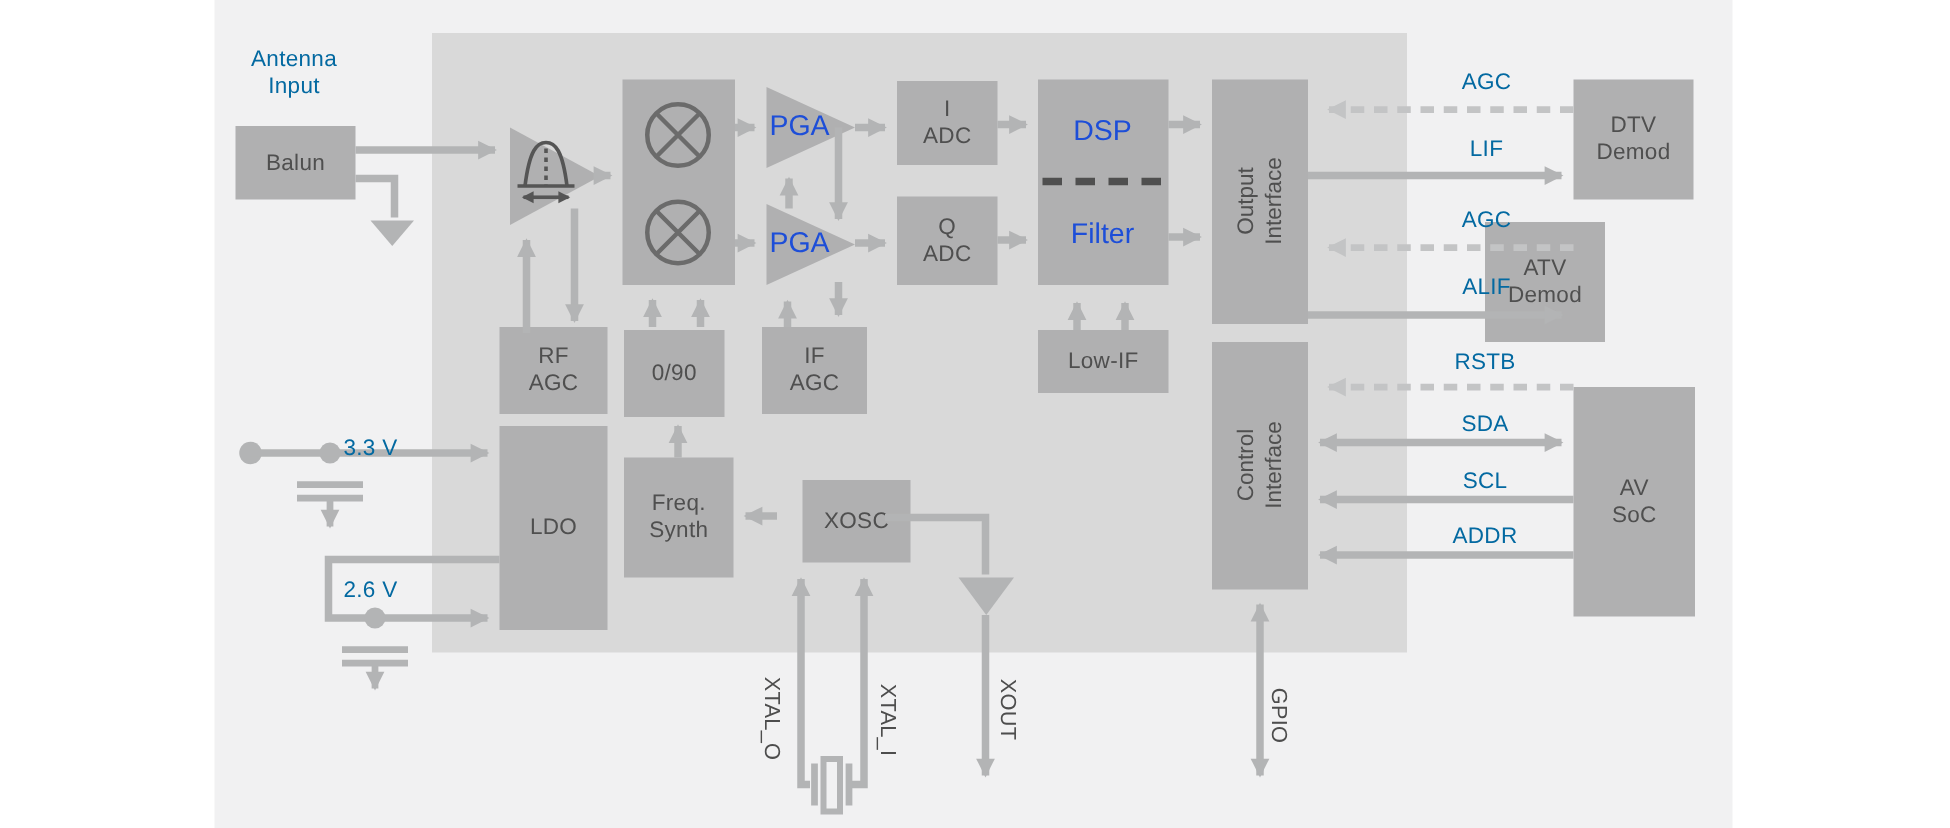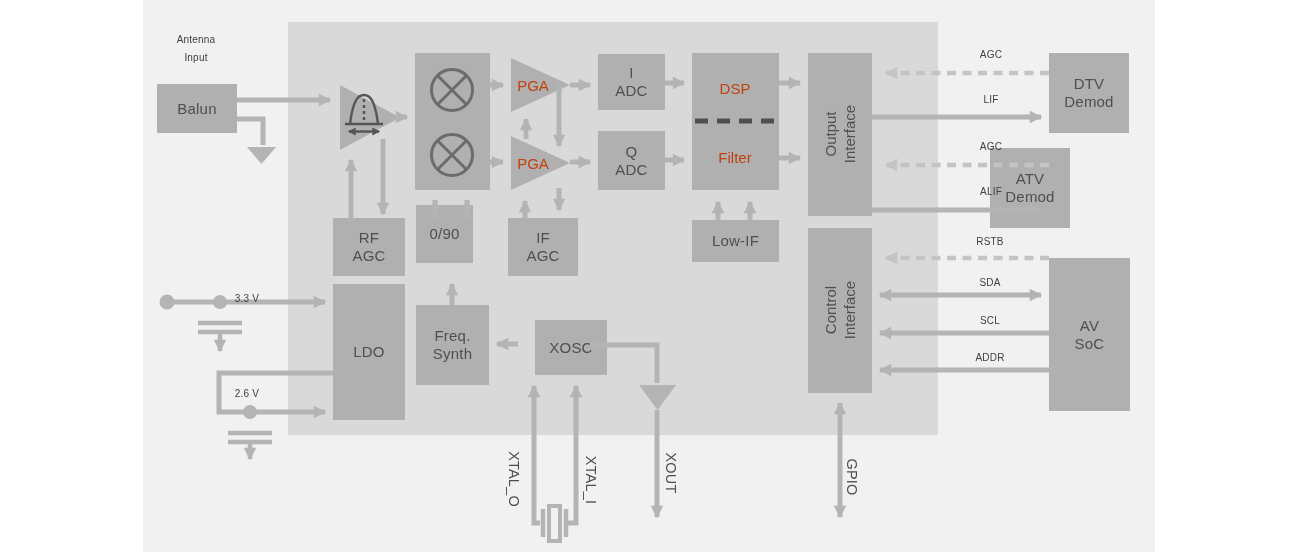--- a/index.html
+++ b/index.html
@@ -12,26 +12,26 @@
        color:#4f4f4f; }
   svg.wires { position:absolute; left:0; top:0; }
   .w  { stroke:#b3b4b5; stroke-width:5; fill:none; }
   .wt { stroke:#b3b4b5; stroke-width:4.5; fill:none; }
   .d  { stroke:#c3c4c5; stroke-width:4.5; fill:none; stroke-dasharray:9 6.5; }
   .dv { stroke:#4f4f4f; stroke-width:5; fill:none; stroke-dasharray:13 9; }
   .sym { stroke:#6b6b6b; stroke-width:3; fill:none; }
   .icn { stroke:#555555; stroke-width:2.4; fill:none; }
   .fillshape { fill:#b0b0b1; stroke:none; }
   .fillwire  { fill:#b3b4b5; stroke:none; }
-  .lbl { position:absolute; font-size:10px; line-height:18px; text-align:center; letter-spacing:.2px; color:#404040; }
+  .lbl { position:absolute; font-size:15px; line-height:18px; text-align:center; letter-spacing:.2px; color:#0369a1; }
   .pin { position:absolute; font-size:14.5px; white-space:nowrap; letter-spacing:.2px;
          transform:translate(-50%,-50%) rotate(90deg); color:#4d4d4d; }
   .vtext { position:absolute; transform:translate(-50%,-50%) rotate(-90deg); font-size:15px;
            line-height:19px; text-align:center; white-space:nowrap; color:#4f4f4f; }
-  .plabel { position:absolute; transform:translate(-50%,-50%); font-size:15px; color:#c2410c;text-align:right; }
+  .plabel { position:absolute; transform:translate(-50%,-50%); font-size:19px; color:#1d4ed8;text-align:right; }
 </style>
 </head>
 <body>
 
 <div class="stage">
 
   <div class="canvas"></div>
   <div class="chip"></div>
 
   <div class="b" style="left:157px;top:84px;width:80px;height:49px">
@@ -54,21 +54,21 @@
   <div class="b" style="left:808px;top:53px;width:64px;height:163px"></div>
 
   <div class="b" style="left:692px;top:220px;width:87px;height:42px">
     <span>Low-IF</span>
   </div>
 
   <div class="b" style="left:333px;top:218px;width:72px;height:58px">
     <span>RF</span>
     <span>AGC</span>
   </div>
-  <div class="b" style="left:416px;top:205px;width:57px;height:58px">
+  <div class="b" style="left:416px;top:220px;width:67px;height:58px">
     <span>0/90</span>
   </div>
   <div class="b" style="left:508px;top:218px;width:70px;height:58px">
     <span>IF</span>
     <span>AGC</span>
   </div>
 
   <div class="b" style="left:333px;top:284px;width:72px;height:136px">
     <span>LDO</span>
   </div>

